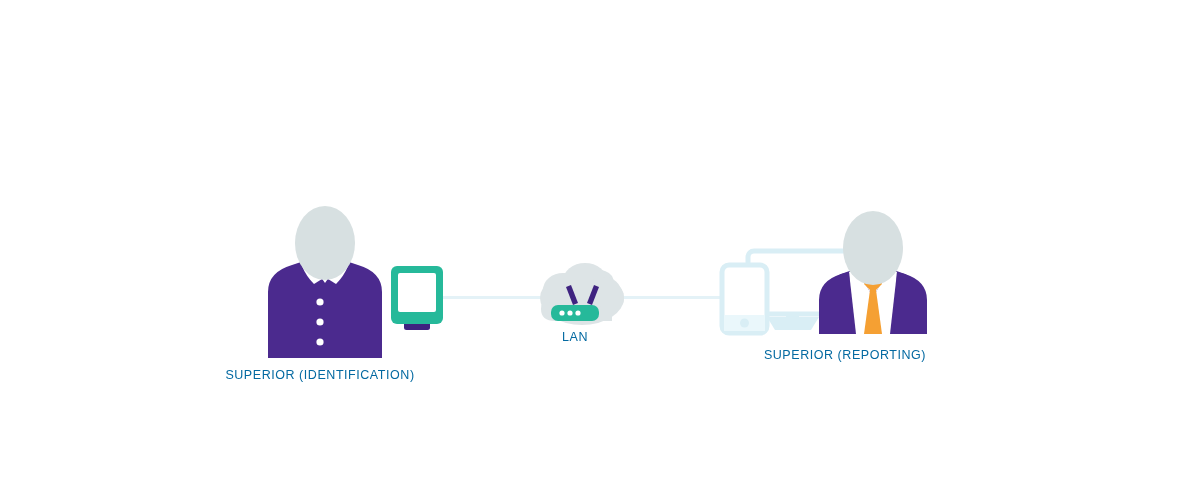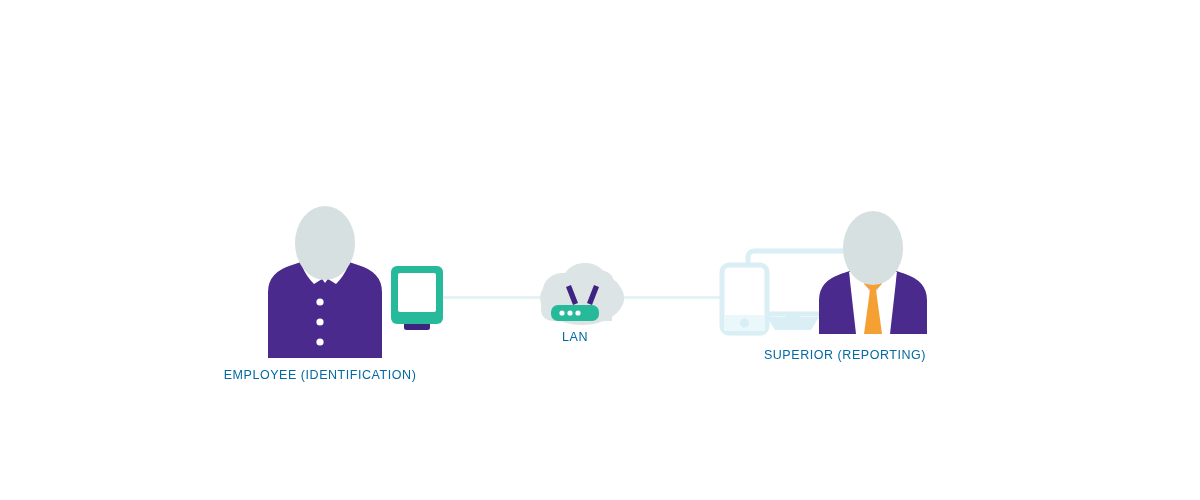--- a/index.html
+++ b/index.html
@@ -139,19 +139,19 @@
       <path d="M841 274 Q827 280 822 294 L822 334 L852 334 L849 272 Z" fill="#4B2A8E"></path>
       <path d="M905 274 Q919 280 924 294 L924 334 L894 334 L897 272 Z" fill="#4B2A8E"></path>
 
       <path d="M867 277 L879 277 L882 284 L876 290 L870 290 L864 284 Z" fill="#F5A033"></path>
       <path d="M870 290 L876 290 L882 334 L864 334 Z" fill="#F5A033"></path>
 
       <ellipse cx="873" cy="248" rx="30" ry="37" fill="#D7E0E1"></ellipse>
     </g>
   </svg>
 
-  <div class="node-label" id="label-employee">EMPLOYEE (IDENTIFICATION)</div>
+  <div class="node-label" id="label-employee">SUPERIOR (IDENTIFICATION)</div>
 
   <div class="node-label" id="label-lan">LAN</div>
 
   <div class="node-label" id="label-superior">SUPERIOR (REPORTING)</div>
 
 </div>
 
 </body></html>

